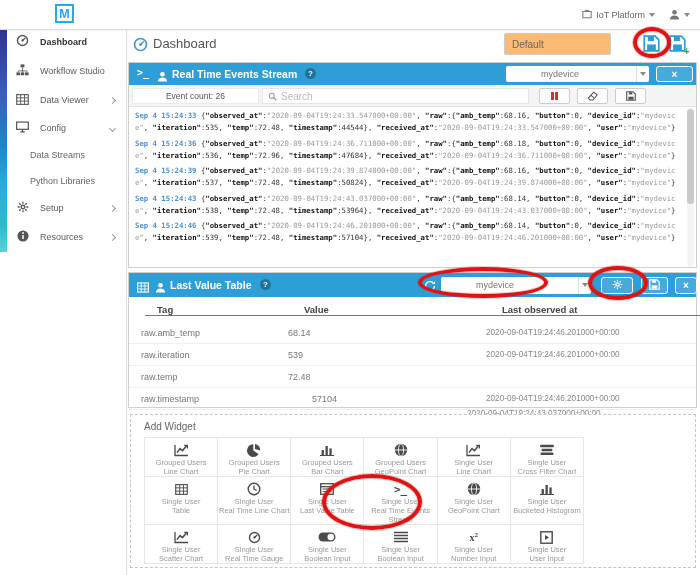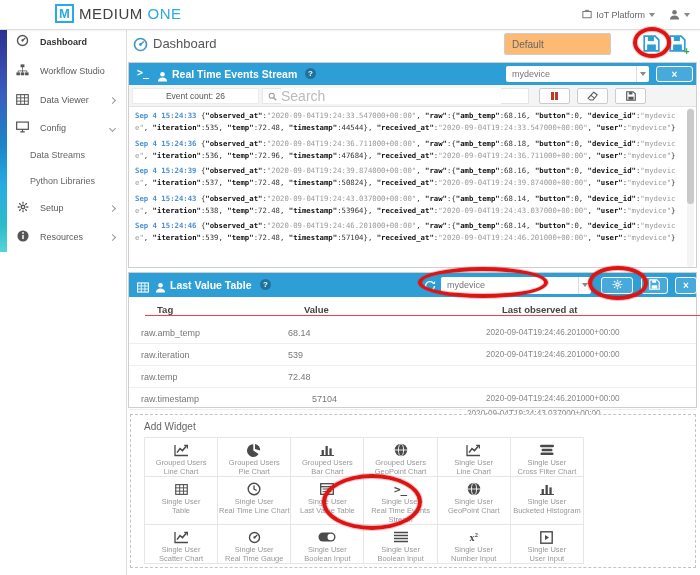--- a/index.html
+++ b/index.html
@@ -40,34 +40,34 @@
   .head-btn { position:absolute; top:35px; width:20px; height:20px; display:flex; align-items:center; justify-content:center;
               color:#2e9fd6; cursor:pointer; background:none; border:none; }
   .add-plus { position:absolute; right:-4px; bottom:-2px; color:#3aa23a; font-size:10px; font-weight:bold; }
 
   
   .widget { position:absolute; left:128px; width:569px; background:#fff; border:1px solid #cfcfcf; }
   .w-head { position:relative; background:#2e9fd6; width:100%; }
   .w-title { position:absolute; font-weight:bold; font-size:10.5px; color:#fff; }
   .help { display:inline-block; width:11px; height:11px; border-radius:50%; background:rgba(0,0,0,.28);
           color:#fff; font-size:8px; font-weight:bold; text-align:center; line-height:11px; }
-  .w-select { position:absolute; background:#fff; border-radius:2px; display:flex; align-items:center; }
+  .w-select { position:absolute; background:#fff; border-radius:2px; display:flex; align-items:center;padding-left:29px; }
   .w-select .val { flex:1; font-size:9px; color:#777; padding-left:6px; }
   .w-select .cbox { width:13px; align-self:stretch; border-left:1px solid #ddd; display:flex; align-items:center; justify-content:center; }
   .hbtn { position:absolute; border:1.5px solid #fff; border-radius:3px; background:rgba(255,255,255,.12);
           display:flex; align-items:center; justify-content:center; color:#fff; cursor:pointer; }
   .term { color:#fff; font-weight:bold; font-size:10px; font-family:"DejaVu Sans Mono",monospace; }
 
   
   .toolbar { position:absolute; left:0; top:22px; width:567px; height:22px; background:#f4f4f4; border-bottom:1px solid #e2e2e2; }
   .evt-box { position:absolute; left:3px; top:3px; width:127px; height:16px; background:#fff; border:1px solid #ebebeb;
              font-size:8.5px; color:#555; display:flex; align-items:center; justify-content:center; }
   .search-box { position:absolute; left:133px; top:3px; width:267px; height:16px; background:#fff; border:1px solid #e5e5e5;
                 display:flex; align-items:center; gap:4px; padding-left:5px; }
-  .search-box input { border:none; outline:none; font-size:14px; color:#555; width:220px; font-family:"Liberation Sans",sans-serif; }
+  .search-box input { border:none; outline:none; font-size:10px; color:#555; width:220px; font-family:"Liberation Sans",sans-serif; }
   .search-box input::placeholder { color:#bbb; }
   .tbtn { position:absolute; top:3px; width:31px; height:16px; background:#fdfdfd; border:1px solid #ccc; border-radius:2px;
           display:flex; align-items:center; justify-content:center; gap:1.5px; color:#555; cursor:pointer; }
   .pbar { width:2.5px; height:8px; background:#c0392b; }
   .log { position:absolute; left:0; top:44px; width:556px; height:161px; padding:3px 4px 0 6px; overflow:hidden;
          font-family:"DejaVu Sans Mono",monospace; font-size:7.3px; line-height:12px; color:#333; }
   .log-entry { margin-bottom:3.5px; word-break:break-all; }
   .log-time { color:#4a8fd4; font-weight:bold; }
   .log b { color:#111; }
   .sv { color:#999; }
@@ -98,24 +98,20 @@
          box-shadow:0 0 0 1px rgba(221,20,20,.25), inset 0 0 0 1px rgba(221,20,20,.25); }
 </style>
 </head>
 <body>
 
 <div class="canvas">
 
   <div class="topbar">
     <div class="logo">
       <div class="logo-box">M</div>
-      <div class="brand">
-        <span>MEDIUM</span>
-        <span class="one">ONE</span>
-      </div>
     </div>
     <div class="top-right">
       <div class="top-item">
         <span>
           <svg width="10" height="10" viewBox="0 0 12 12">
               <path d="M4 3V1.6h4V3" fill="none" stroke="#777" stroke-width="1.2"></path>
               <rect x="1" y="3" width="10" height="7.5" fill="none" stroke="#777" stroke-width="1.2"></rect>
             </svg>
         </span>
         <span>IoT Platform</span>

